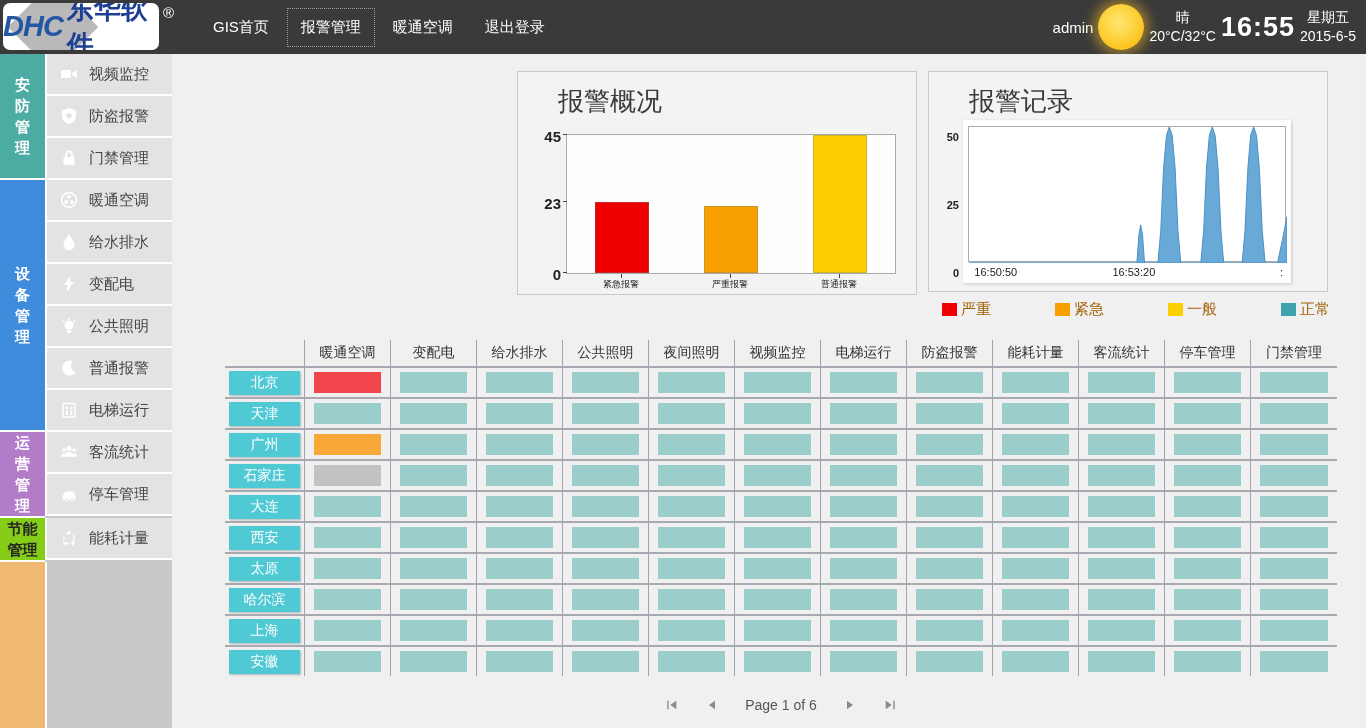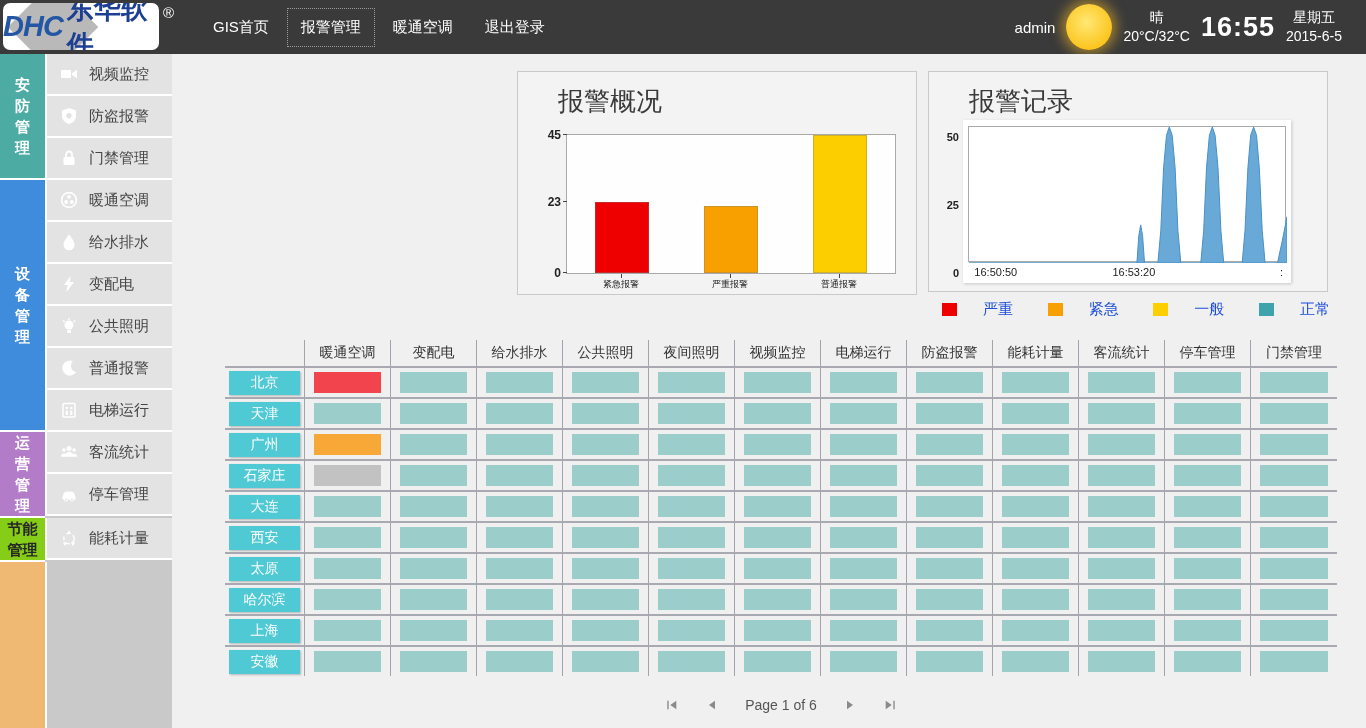--- a/index.html
+++ b/index.html
@@ -14,21 +14,21 @@
     background:#fff; display:flex; align-items:center; justify-content:center; overflow:hidden;border-radius:7px; }
   .logo-diamond { position:absolute; left:18px; top:-8px; width:64px; height:64px;
     background:#b9b9b9; transform:rotate(45deg); }
   .logo-dhc { position:relative; font-size:29px; font-weight:bold; font-style:italic;
     color:#2456a4; letter-spacing:-1px; }
   .logo-cn { position:relative; font-size:27px; font-weight:bold; color:#1c3f94; margin-left:4px; }
   .logo-reg { position:absolute; left:163px; top:4px; color:#fff; font-size:15px; }
   .nav { display:flex; align-items:center; margin-left:18px; gap:6px; }
   .nav-item { color:#fff; font-size:15px; padding:9px 13px; cursor:pointer; white-space:nowrap; }
   .nav-item.active { outline:1px dotted #9a9a9a; }
-  .top-right { margin-left:auto; display:flex; align-items:center; gap:11px; padding-right:24px; }
+  .top-right { margin-left:auto; display:flex; align-items:center; gap:5px; padding-right:10px; }
   .admin { color:#fff; font-size:15px; }
   .sun { width:46px; height:46px; border-radius:50%;
     background:radial-gradient(circle at 45% 40%, #ffe873, #fcc41d 72%);
     box-shadow:0 0 12px 5px rgba(250,190,40,.5); }
   .w-col { display:flex; flex-direction:column; align-items:center; color:#fff;
     font-size:14px; line-height:1.35; }
   .w-time { color:#fff; font-size:27px; font-weight:bold; letter-spacing:1px; }
 
   
   .sidebar { position:absolute; left:0; top:54px; width:172px; height:674px;
@@ -63,38 +63,38 @@
   .search-btn { position:absolute; left:93px; top:166px; width:72px; height:27px;
     background:#58cadd; color:#fff; font-size:16px; border:none; cursor:pointer;
     display:flex; align-items:center; justify-content:center; gap:6px; }
   .search-btn svg { width:15px; height:15px; }
 
   
   .bar-panel { left:345px; top:17px; width:400px; height:224px; }
   .bar-plot { position:absolute; left:48px; top:62px; width:330px; height:140px;
     background:#fefefe; border:1px solid #aaa; }
   .bar { position:absolute; bottom:0; width:54px; border:1px solid rgba(120,120,120,.35); }
-  .bar-ylab { position:absolute; width:30px; text-align:right; font-size:12px; font-weight:bold; color:#222; }
+  .bar-ylab { position:absolute; width:30px; text-align:right; font-size:15px; font-weight:bold; color:#222; }
   .bar-xlab { position:absolute; font-size:9px; color:#222; text-align:center; width:70px; }
   .bar-tick { position:absolute; width:4px; height:1px; background:#444; }
   .bar-xtick { position:absolute; width:1px; height:4px; background:#444; }
 
   
   .area-panel { left:756px; top:17px; width:400px; height:221px; }
   .area-wrap { position:absolute; left:34px; top:48px; width:328px; height:163px;
     background:#fff; box-shadow:1px 1px 3px rgba(0,0,0,.18); }
   .area-plot { position:absolute; left:5px; top:6px; width:318px; height:136px; border:1px solid #aaa; }
   .area-plot svg { display:block; width:318px; height:136px; }
   .area-ylab { position:absolute; width:16px; text-align:right; font-size:11px; font-weight:bold; color:#222; }
   .area-xlab { position:absolute; top:146px; font-size:11px; color:#222; white-space:nowrap; }
 
   
   .legend { position:absolute; left:770px; top:246px; width:388px;
     display:flex; justify-content:space-between; }
-  .lg-item { display:flex; align-items:center; gap:26px; font-size:15px; color:#1d4ed8; }
+  .lg-item { display:flex; align-items:center; gap:4px; font-size:15px; color:#a16207; }
   .lg-sw { width:15px; height:13px; }
 
   
   .alarm-table { position:absolute; left:53px; top:286px; width:1112px;
     display:grid; grid-template-columns:80px repeat(12,1fr); }
   .th { height:26px; display:flex; align-items:center; justify-content:center;
     font-size:14px; color:#333; border-right:1px solid #a3a3ad; }
   .th.last, .td.last { border-right:none; }
   .td { height:31px; border-top:2px solid #a9a9b2; border-right:1px solid #a3a3ad;
     display:flex; align-items:center; justify-content:center; }

